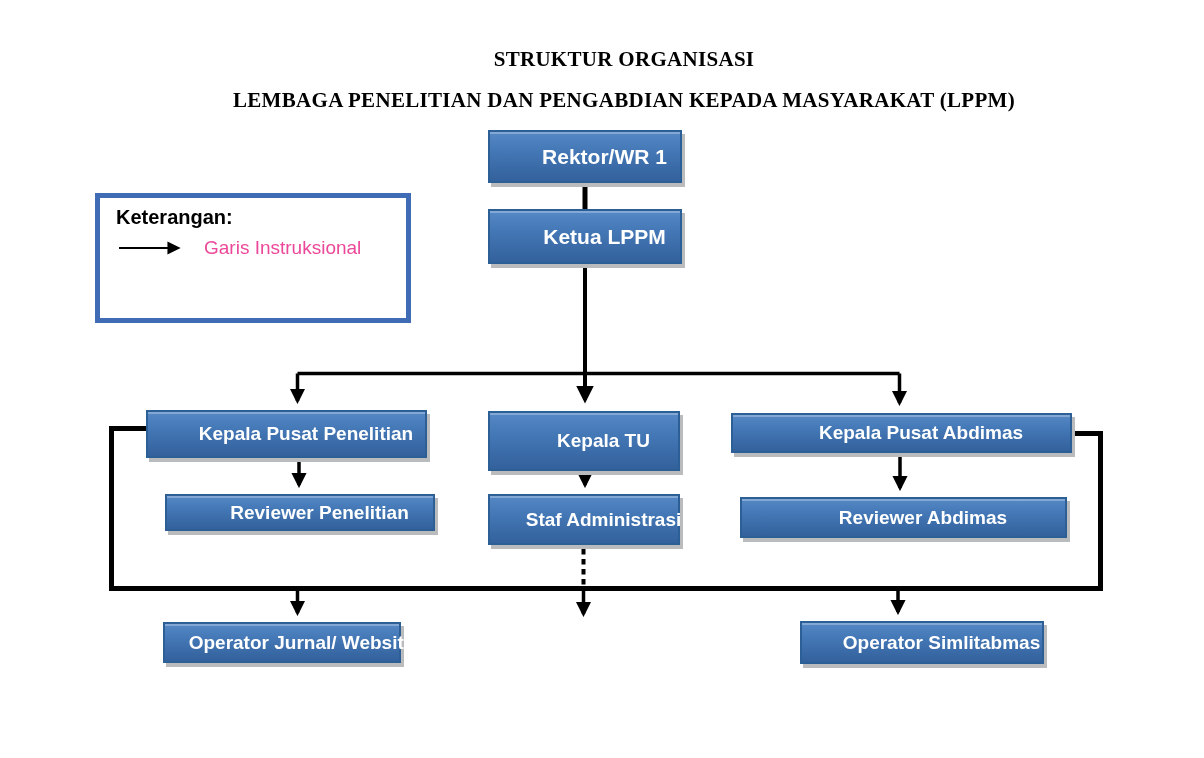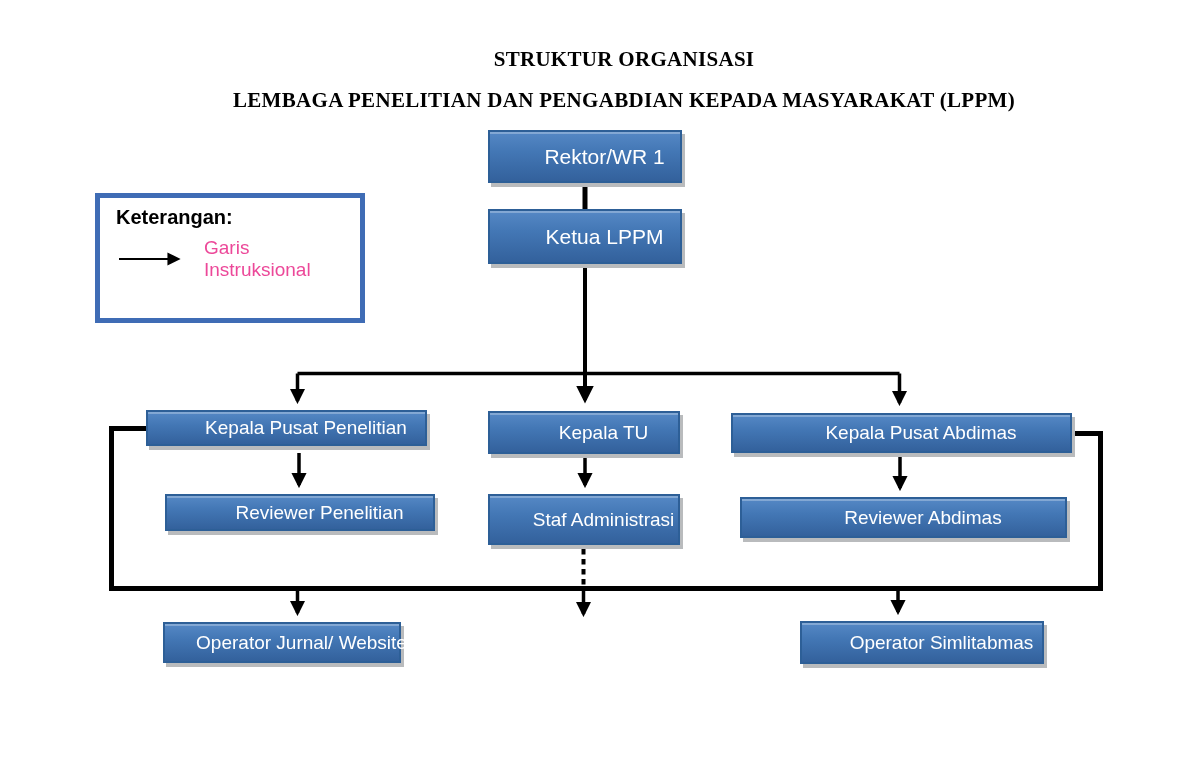--- a/index.html
+++ b/index.html
@@ -27,46 +27,46 @@
   .title-1{top:47px;}
   .title-2{top:88px;}
 
   
   .node{
     position:absolute;
     display:flex;
     align-items:center;
     justify-content:center;
     color:#ffffff;
-    font-weight:normal;
+    font-weight:bold;
     font-size:19px;
     white-space:nowrap;
     background:linear-gradient(180deg,#5588c5 0%,#4377b5 40%,#33619c 100%);
     border:2px solid #2d5f97;
     box-shadow:3px 4px 0 #b9bbbd, inset 0 2px 0 rgba(255,255,255,0.28);
     box-sizing:border-box;
     padding-left:39px;
   }
   .n-rektor              {left:488px; top:130px; width:194px; height:53px; font-size:21px;}
   .n-ketua               {left:488px; top:209px; width:194px; height:55px; font-size:21px;}
-  .n-kapus-penelitian    {left:146px; top:410px; width:281px; height:36px;}
-  .n-kepala-tu           {left:488px; top:411px; width:192px; height:43px;}
+  .n-kapus-penelitian    {left:146px; top:410px; width:281px; height:48px;}
+  .n-kepala-tu           {left:488px; top:411px; width:192px; height:60px;}
   .n-kapus-abdimas       {left:731px; top:413px; width:341px; height:40px;}
   .n-reviewer-penelitian {left:165px; top:494px; width:270px; height:37px;}
   .n-staf-administrasi   {left:488px; top:494px; width:192px; height:51px;}
   .n-reviewer-abdimas    {left:740px; top:497px; width:327px; height:41px;}
   .n-operator-jurnal     {left:163px; top:622px; width:238px; height:41px;}
   .n-staf-keuangan       {left:488px; top:623px; width:194px; height:40px;}
   .n-operator-simlitabmas{left:800px; top:621px; width:244px; height:43px;}
 
   
   .legend{
     position:absolute;
     left:95px; top:193px;
-    width:270px; height:130px;
+    width:316px; height:130px;
     border:5px solid #3f6cb5;
     background:#ffffff;
     box-sizing:border-box;
     padding:8px 0 0 16px;
   }
   .legend-title{
     font-size:20px;
     font-weight:bold;
     color:#000000;
     margin-bottom:8px;

